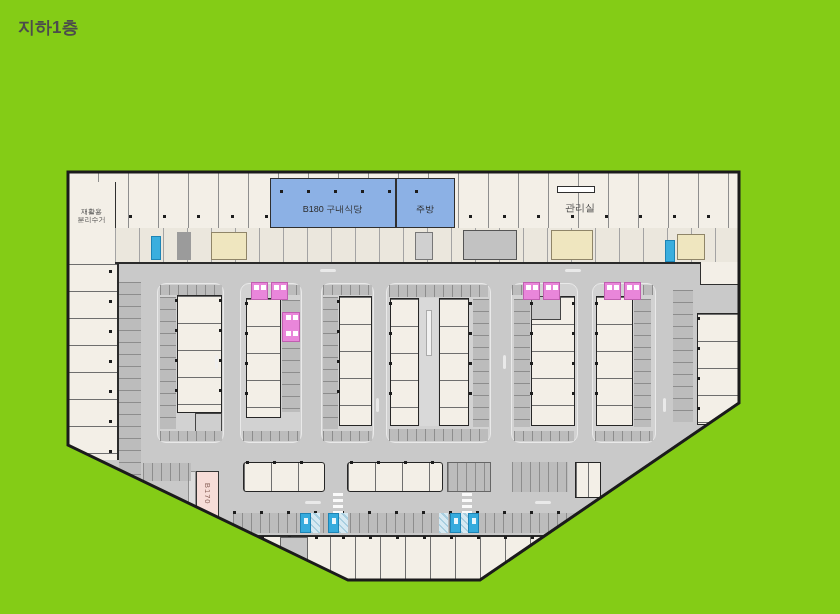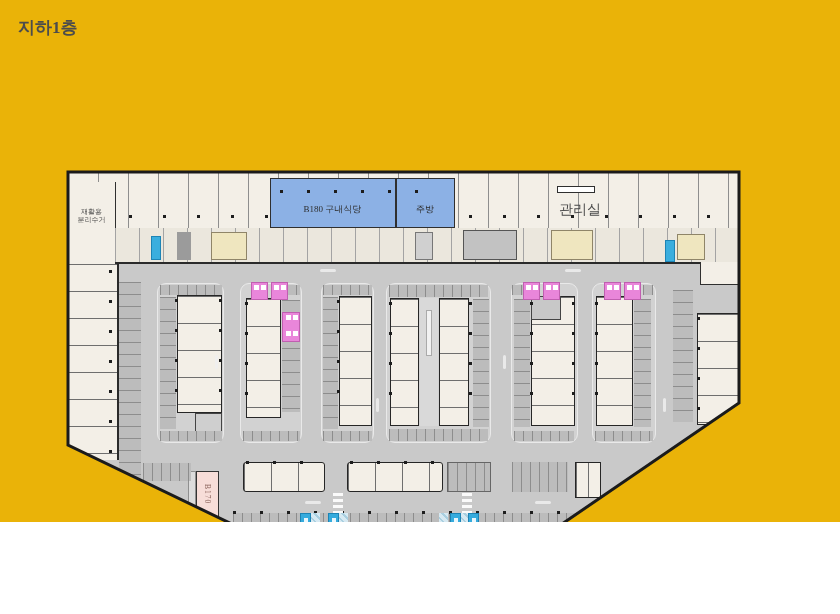--- a/index.html
+++ b/index.html
@@ -1,17 +1,17 @@
 <!DOCTYPE html>
 <html><head>
 <meta charset="utf-8">
 <style>
   html,body{margin:0;padding:0;background:#fff;}
-  .stage{position:relative;width:840px;height:522px;background:#eab308;overflow:hidden;
-         font-family:Liberation Serif, serif;}
+  .stage{position:relative;width:840px;height:614px;background:#84cc16;overflow:hidden;
+         font-family:Liberation Sans, sans-serif;}
   .abs{position:absolute;}
   h1.title{position:absolute;left:18px;top:16px;margin:0;font-size:17px;font-weight:700;color:#4c4c4c;}
   .plan{position:absolute;left:65px;top:170px;width:677px;height:422px;}
   .content{position:absolute;inset:0;
     clip-path:polygon(3px 2px,674px 2px,674px 233px,415px 410px,283px 410px,3px 275px);}
   svg.lines{position:absolute;inset:0;pointer-events:none;}
   .room{background-color:#f3efe7;border:1.5px solid #262626;box-sizing:border-box;}
   .hdivlines{background-image:repeating-linear-gradient(180deg,#6e6e6e 0 1px,rgba(0,0,0,0) 1px 27px);}
   .vdivlines{background-image:repeating-linear-gradient(90deg,#6e6e6e 0 1px,rgba(0,0,0,0) 1px 27px);}
   .vdiv25{background-image:repeating-linear-gradient(90deg,#6e6e6e 0 1px,rgba(0,0,0,0) 1px 25px);}
@@ -22,21 +22,21 @@
   .dotsh27{height:3px;background:repeating-linear-gradient(90deg,#1d1d1d 0 3px,rgba(0,0,0,0) 3px 27px);}
   .dotsv{width:3px;background:repeating-linear-gradient(180deg,#1d1d1d 0 3px,rgba(0,0,0,0) 3px 30px);}
   .curb{background:#d2d2d2;border:1.5px solid #e9e9e9;border-radius:9px;box-sizing:border-box;}
   .zebra{background:repeating-linear-gradient(180deg,#fafafa 0 3px,rgba(250,250,250,0) 3px 6px);}
   .ev{background:#36abdd;border:1px solid #1d84b5;box-sizing:border-box;}
   .evchip{position:absolute;left:3px;top:4px;width:4px;height:6px;background:#fff;opacity:.9;}
   .evh{background:repeating-linear-gradient(45deg,#a9cfe0 0 2px,#d6e9f2 2px 5px);}
   .pinkpair{position:absolute;width:17px;height:18px;background:#e986da;border:1px solid #c05fb0;box-sizing:border-box;}
   .chip{position:absolute;width:5px;height:5px;background:#fff;top:2px;}
   .chip2{position:absolute;width:5px;height:5px;background:#fff;top:10px;}
-  .lbl{position:absolute;font-size:14px;color:#4a4a4a;text-align:center;line-height:1.2;}
+  .lbl{position:absolute;font-size:10px;color:#4a4a4a;text-align:center;line-height:1.2;}
   .lane{background:#efefef;opacity:.85;border-radius:2px;}
   .b170lbl{writing-mode:vertical-rl;font-size:7.5px;color:#8a625a;letter-spacing:1px;
            display:flex;align-items:center;justify-content:center;width:100%;height:100%;}
 </style>
 </head>
 <body>
 
 <div class="stage">
   <h1 class="title">지하1층</h1>
 

